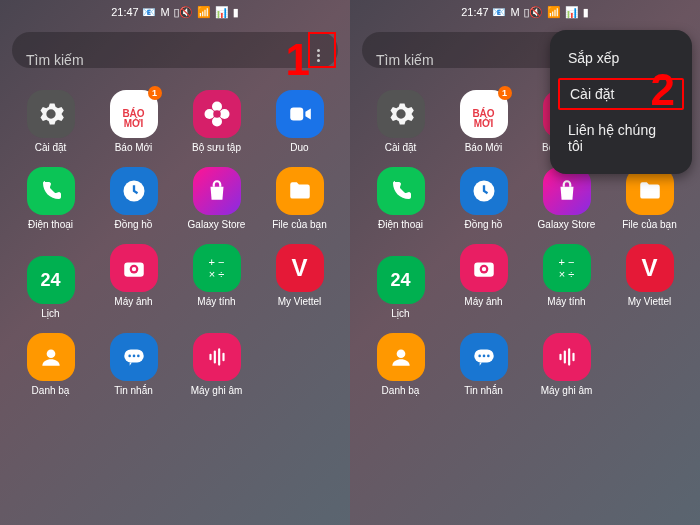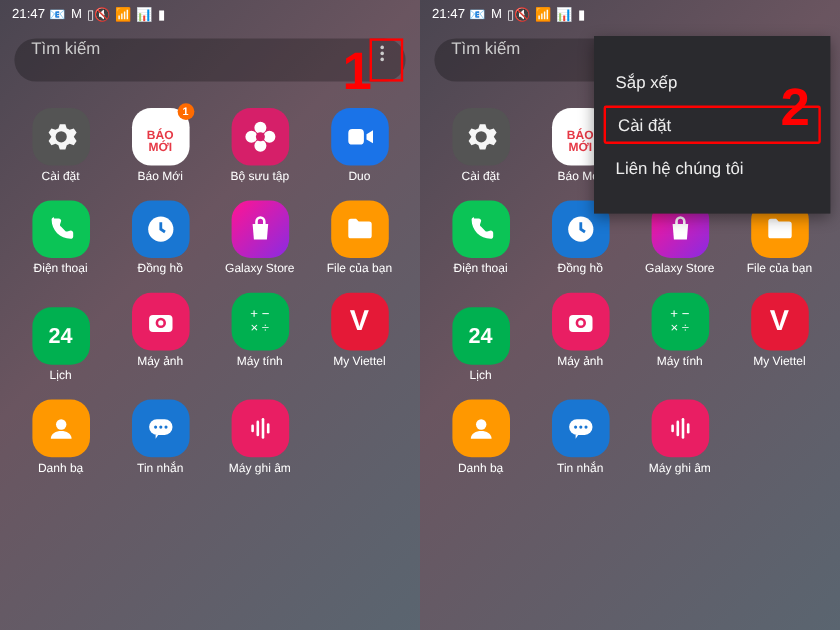--- a/index.html
+++ b/index.html
@@ -1,32 +1,32 @@
 <!DOCTYPE html>
 <html><head>
 <meta charset="utf-8">
 <style>
 * { margin: 0; padding: 0; box-sizing: border-box; }
 body { width: 700px; height: 525px; display: flex; font-family: -apple-system, sans-serif; background: #3a3a42; }
 .screen { width: 350px; height: 525px; background: linear-gradient(135deg, #4a4550 0%, #6a5560 40%, #5a6570 100%); position: relative; overflow: hidden; }
-.status-bar { height: 24px; display: flex; justify-content: flex-start; align-items: center; padding: 0 10px; color: #fff; font-size: 11px; }
+.status-bar { height: 24px; display: flex; justify-content: center; align-items: center; padding: 0 10px; color: #fff; font-size: 11px; }
 .status-left, .status-right { display: flex; gap: 4px; align-items: center; }
-.search-bar { margin: 8px 12px; height: 36px; background: rgba(0,0,0,0.25); border-radius: 18px; display: flex; align-items: flex-start; padding: 0 14px; position: relative; gap: 44px; }
+.search-bar { margin: 8px 12px; height: 36px; background: rgba(0,0,0,0.25); border-radius: 18px; display: flex; align-items: flex-end; padding: 0 14px; position: relative; gap: 44px; }
 .search-text { color: #ccc; font-size: 14px; flex: 1; }
 .more-icon { display: flex; flex-direction: column; gap: 2px; padding: 6px 4px; }
 .more-dot { width: 3px; height: 3px; background: #ccc; border-radius: 50%; }
 .more-highlight { position: absolute; right: 2px; top: 0px; width: 28px; height: 36px; border: 2px solid #ff0000; }
 .app-grid { display: grid; grid-template-columns: repeat(4, 1fr); gap: 14px 6px; padding: 14px 12px; }
 .app { display: flex; flex-direction: column; align-items: center; gap: 4px; }
 .app-icon { width: 48px; height: 48px; border-radius: 16px; display: flex; align-items: center; justify-content: center; position: relative; }
 .app-label { color: #fff; font-size: 10px; text-align: center; white-space: nowrap; }
 .badge { position: absolute; top: -4px; right: -4px; background: #ff6b00; color: #fff; font-size: 9px; width: 14px; height: 14px; border-radius: 50%; display: flex; align-items: center; justify-content: center; font-weight: bold; }
 .annotation-1 { position: absolute; top: 35px; right: 40px; color: #ff0000; font-size: 44px; font-weight: bold; }
 .annotation-2 { position: absolute; top: 65px; right: 25px; color: #ff0000; font-size: 44px; font-weight: bold; z-index: 11; }
-.popup-menu { position: absolute; top: 30px; right: 8px; width: 197px; background: #2a2a2e; border-radius: 0; padding: 20px 0; z-index: 10; box-shadow: 0 4px 12px rgba(0,0,0,0.4); }
+.popup-menu { position: absolute; top: 30px; right: 8px; width: 142px; background: #2a2a2e; border-radius: 16px; padding: 10px 0; z-index: 10; box-shadow: 0 4px 12px rgba(0,0,0,0.4); }
 .menu-item { padding: 10px 18px; color: #eee; font-size: 14px; }
 .menu-highlight { border: 2px solid #ff0000; margin: 2px 8px; padding: 6px 10px; border-radius: 2px; }
 
 .ico-gear { background: #545454; } .ico-gear svg { width: 28px; height: 28px; }
 .ico-baomoi { background: #fff; color: #e63946; font-size: 10px; font-weight: bold; text-align: center; line-height: 1; padding-top: 10px; }
 .ico-flower { background: #d61f69; }
 .ico-duo { background: #1a73e8; }
 .ico-phone { background: #0bc456; }
 .ico-clock { background: #1976d2; }
 .ico-store { background: linear-gradient(135deg,#ff1493,#8a2be2); }

